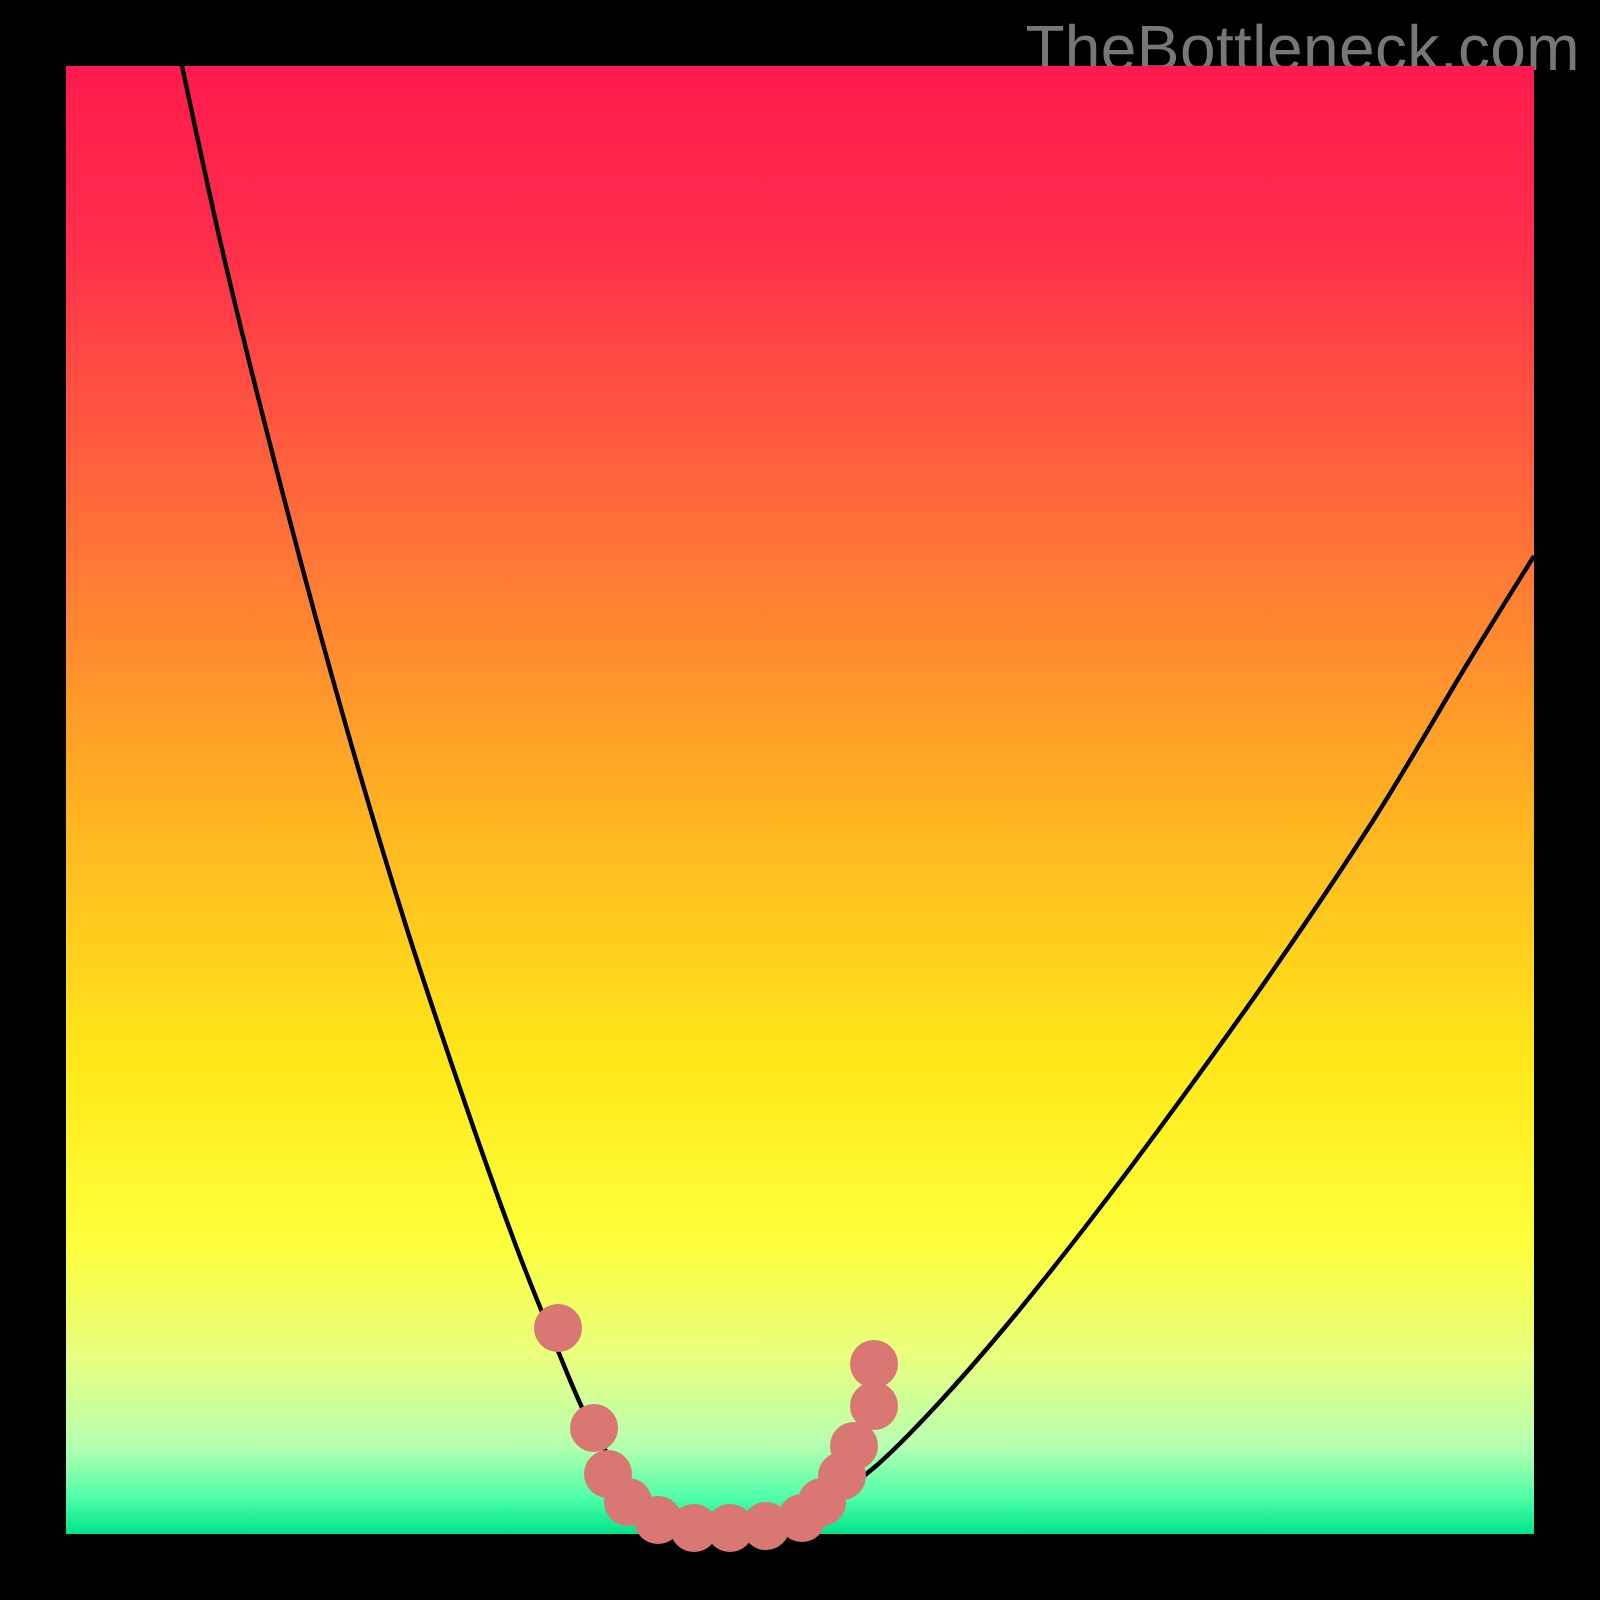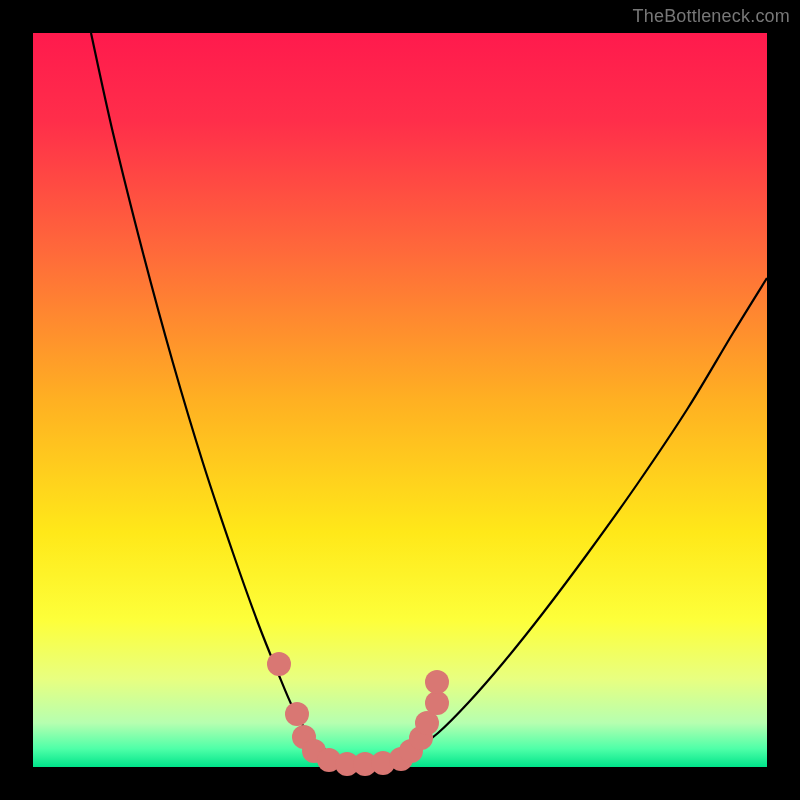--- a/index.html
+++ b/index.html
@@ -25,21 +25,21 @@
     top: 33px;
     width: 734px;
     height: 734px;
     
   }
   .watermark {
     position: absolute;
     top: 6px;
     right: 10px;
     color: #777;
-    font-size: 18px;
+    font-size: 32px;
     font-weight: 500;
     letter-spacing: 0.2px;
     user-select: none;
   }
   svg.curve {
     position: absolute;
     left: 0;
     top: 0;
     width: 734px;
     height: 734px;

